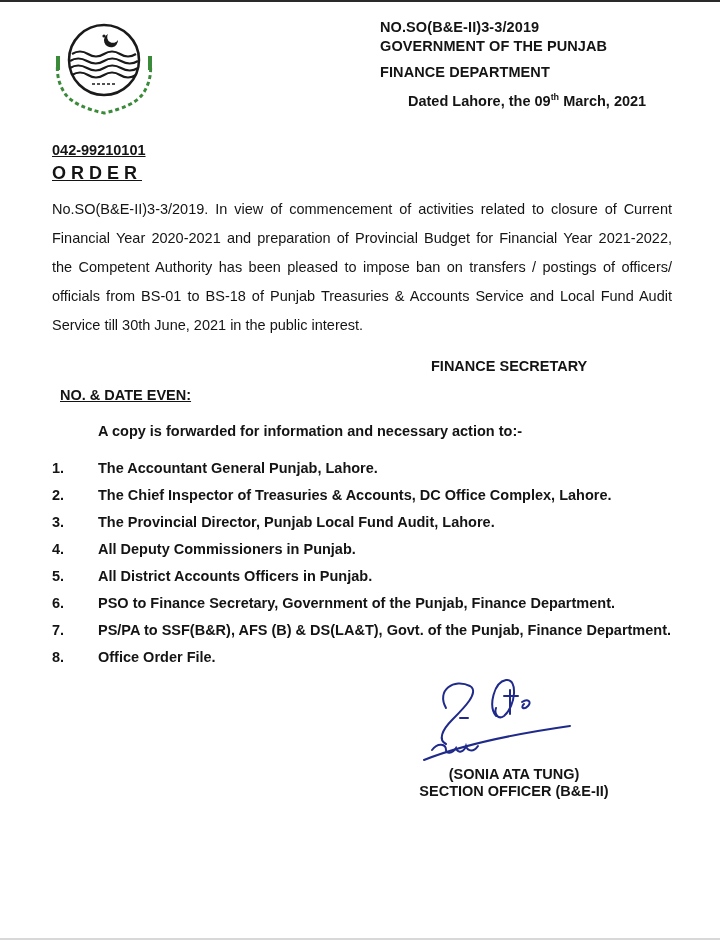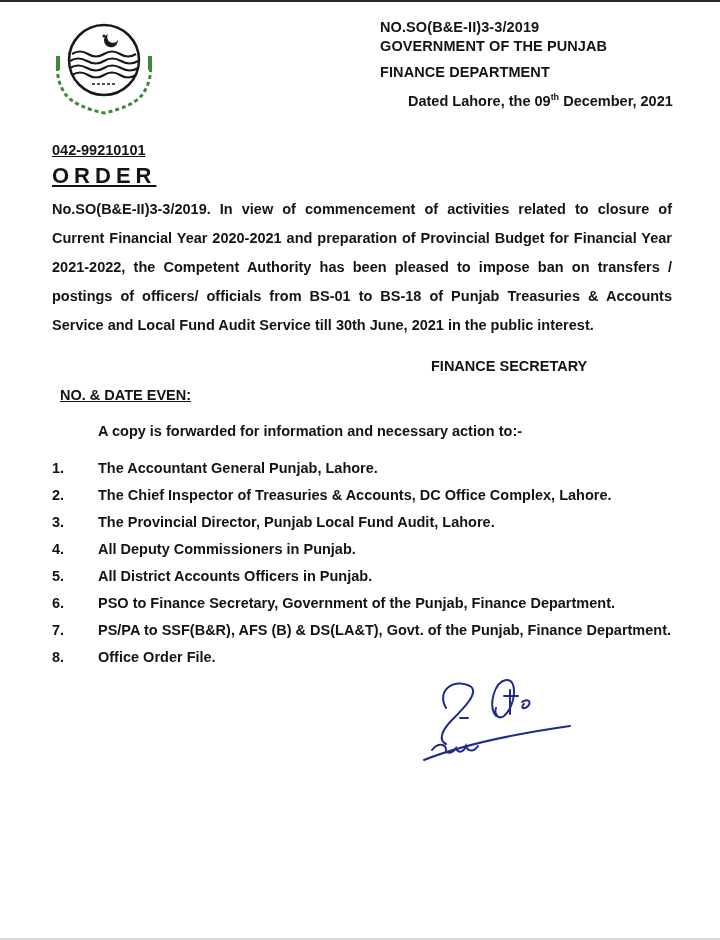--- a/index.html
+++ b/index.html
@@ -10,22 +10,22 @@
   .topbar { position:absolute; left:0; top:0; width:720px; height:2px; background:#2a2a2a; }
   .bottombar { position:absolute; left:0; bottom:0; width:720px; height:2px; background:#d8d8d8; }
   .logo { position:absolute; left:48px; top:20px; width:112px; height:100px; }
   .hdr { position:absolute; left:380px; width:280px; font-weight:bold; font-size:14.5px; line-height:19px; letter-spacing:0.1px; }
   .hdr1 { top:18px; }
   .hdr2 { top:37px; }
   .hdr3 { top:55px;margin-top:8px; }
   .dated { position:absolute; left:408px; top:92px; font-weight:bold; font-size:14.5px; }
   .dated sup { font-size:9px; }
   .phone { position:absolute; left:52px; top:142px; font-weight:bold; font-size:14.5px; text-decoration:underline; }
-  .order { position:absolute; left:52px; top:163px; font-weight:bold; font-size:22px; letter-spacing:5px; text-decoration:underline; }
-  .body-para { position:absolute; left:52px; top:195px; width:620px; font-size:14.5px; line-height:29px; font-weight:bold; text-align:justify; }
+  .order { position:absolute; left:52px; top:163px; font-weight:bold; font-size:18px; letter-spacing:5px; text-decoration:underline; }
+  .body-para { position:absolute; left:52px; top:195px; width:620px; font-size:14.5px; line-height:29px; font-weight:normal; text-align:justify; }
   .fs { position:absolute; left:431px; top:358px; font-weight:bold; font-size:14.5px; }
   .nde { position:absolute; left:60px; top:387px; font-weight:bold; font-size:14.5px; text-decoration:underline; }
   .copy { position:absolute; left:98px; top:423px; font-weight:bold; font-size:14.5px;text-align:center; }
   .list { position:absolute; left:52px; top:455px; width:620px; font-weight:bold; font-size:14.5px; }
   .li { display:flex; line-height:27px; }
   .li .num { width:46px; flex:0 0 46px; }
   .li .txt { flex:1; }
   .sig { position:absolute; left:418px; top:668px; width:180px; height:95px; }
   .signame { position:absolute; left:404px; top:766px; width:220px; text-align:center; font-weight:bold; font-size:14.5px; line-height:17px; }
 </style>
@@ -49,21 +49,21 @@
     <path d="M22 48 q8 -5 17 0 t17 0 t17 0 t17 0"></path>
     <path d="M24 55 q8 -5 16 0 t16 0 t16 0 t16 0"></path>
   </g>
   <path d="M44 64 h24" stroke="#1a1a1a" stroke-width="1.5" stroke-dasharray="3 2"></path>
 </svg>
 
 <div class="hdr hdr1">NO.SO(B&amp;E-II)3-3/2019</div>
 <div class="hdr hdr2">GOVERNMENT OF THE PUNJAB</div>
 <div class="hdr hdr3">FINANCE DEPARTMENT</div>
 
-<div class="dated"><span>Dated Lahore, the 09</span><sup>th</sup><span> December, 2021</span></div>
+<div class="dated"><span>Dated Lahore, the 09</span><sup>th</sup><span> March, 2021</span></div>
 
 <div class="phone">042-99210101</div>
 <div class="order">ORDER</div>
 
 <div class="body-para">No.SO(B&amp;E-II)3-3/2019. In view of commencement of activities related to closure of Current Financial Year 2020-2021 and preparation of Provincial Budget for Financial Year 2021-2022, the Competent Authority  has been pleased to impose ban on transfers / postings of officers/ officials from BS-01 to BS-18 of Punjab Treasuries &amp; Accounts Service and Local Fund Audit Service till 30th June, 2021 in the public interest.</div>
 
 <div class="fs">FINANCE SECRETARY</div>
 <div class="nde">NO. &amp; DATE EVEN:</div>
 <div class="copy">A copy is forwarded for information and necessary action to:-</div>
 
@@ -106,15 +106,17 @@
   <path d="M28 40 c-10 -18 8 -30 24 -22 c10 6 -6 22 -18 34 c-10 10 -14 20 -6 24"></path>
   <path d="M42 50 h8"></path>
   <path d="M78 48 c-8 -10 -2 -34 10 -36 c12 -2 10 26 -2 36 c-6 4 -10 -2 -8 -8"></path>
   <path d="M92 22 v24 M86 28 h14"></path>
   <path d="M104 34 c6 -4 10 0 6 4 c-4 4 -8 2 -4 -2"></path>
   <path d="M14 82 c6 -8 14 -6 14 0 c0 4 6 4 10 -2 c2 6 8 4 10 -2 c2 6 8 6 12 0"></path>
   <path d="M6 92 c40 -16 90 -26 146 -34"></path>
 </svg>
 
 <div class="signame">
+  <div>(SONIA ATA TUNG)</div>
+  <div>SECTION OFFICER (B&amp;E-II)</div>
 </div>
 
 <div class="bottombar"></div>
 
 </body></html>

